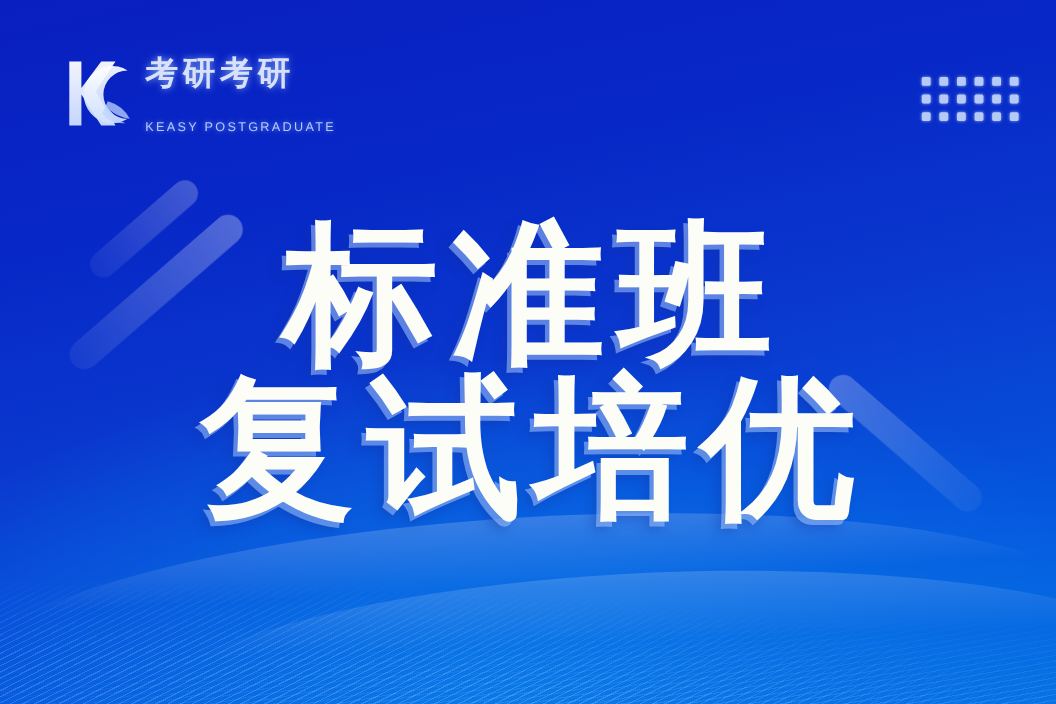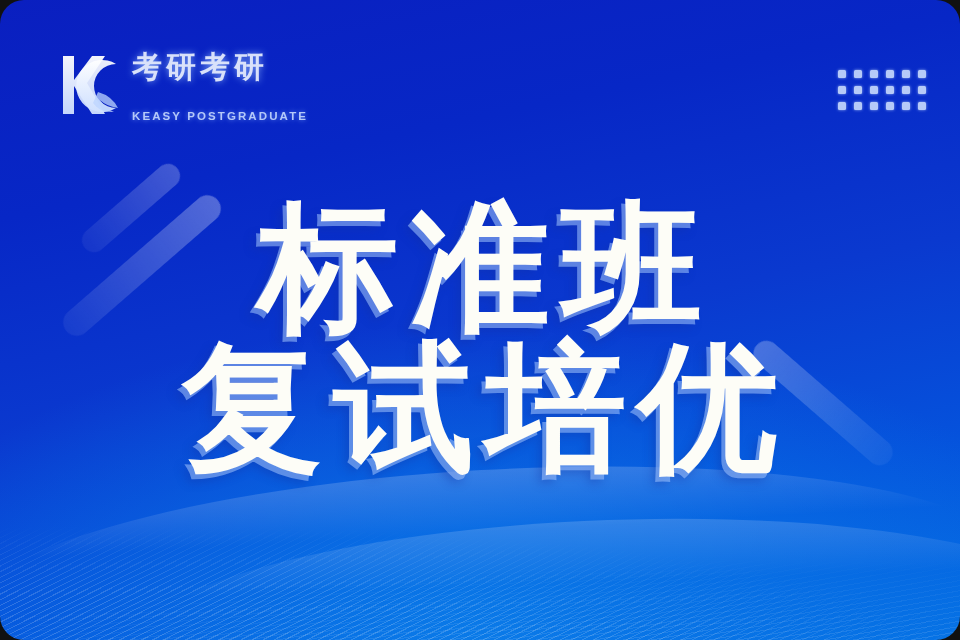--- a/index.html
+++ b/index.html
@@ -2,21 +2,20 @@
 <html><head>
 <meta charset="utf-8">
 <style>
   html,body{margin:0;padding:0;background:#111;}
   #banner{
     position:relative;width:960px;height:640px;overflow:hidden;
     font-family:"Liberation Sans","DejaVu Sans",sans-serif;
     background:
       radial-gradient(120% 90% at 50% 100%, #0a7ae8 0%, rgba(10,122,232,0) 55%),
       linear-gradient(168deg, #0a1fc0 0%, #0727c6 26%, #0a39cf 52%, #0552dc 76%, #0470e4 100%);
-    border-radius: 24px;
   }
 
   
   .stripe{position:absolute;border-radius:999px;
     background:linear-gradient(90deg, rgba(255,255,255,.06), rgba(255,255,255,.30));
     filter:blur(.3px);}
   .stripe.s1{width:200px;height:27px;left:42px;top:252px;transform:rotate(-41deg);}
   .stripe.s2{width:122px;height:24px;left:70px;top:196px;transform:rotate(-41deg);
     background:linear-gradient(90deg, rgba(255,255,255,.05), rgba(255,255,255,.24));}
   .stripe.s3{width:176px;height:26px;left:735px;top:390px;transform:rotate(41deg);
@@ -52,21 +51,21 @@
   #crestA{top:470px;transform:rotate(-3.2deg);opacity:.55;}
   #crestB{top:520px;left:120px;width:980px;transform:rotate(-2deg);opacity:.5;}
 
   
   #logo{position:absolute;left:58px;top:48px;display:flex;align-items:center;gap:10px;}
   #logomark{width:64px;height:70px;flex:none;}
   #logotext{display:flex;flex-direction:column;gap:3px;padding-top:4px;}
   #logo-cn{font-size:30px;font-weight:700;color:#e9f0ff;letter-spacing:4px;
     line-height:1;font-family:"DejaVu Sans","Liberation Sans",sans-serif;
     text-shadow:0 0 7px rgba(150,190,255,.9);opacity:.93;}
-  #logo-en{font-size:11.5px;font-weight:700;color:#c8dbff;letter-spacing:2.1px;
+  #logo-en{font-size:11.5px;font-weight:400;color:#c8dbff;letter-spacing:2.1px;
     line-height:1;opacity:.9;text-shadow:0 0 5px rgba(140,180,255,.8);margin-top:26px;}
 
   
   #headline{position:absolute;left:0;right:0;top:186px;text-align:center;}
   .hl-line{font-weight:900;color:#fdfdf7;line-height:1;
     font-family:"DejaVu Sans","Liberation Sans",sans-serif;
     text-shadow:-4px 5px 0 rgba(160,196,255,.55), -7px 8px 10px rgba(20,50,160,.35);}
   #hl1{font-size:140px;letter-spacing:12px;margin-left:12px;}
   #hl2{font-size:140px;letter-spacing:12px;margin-left:12px;margin-top:12px;}
 </style>

